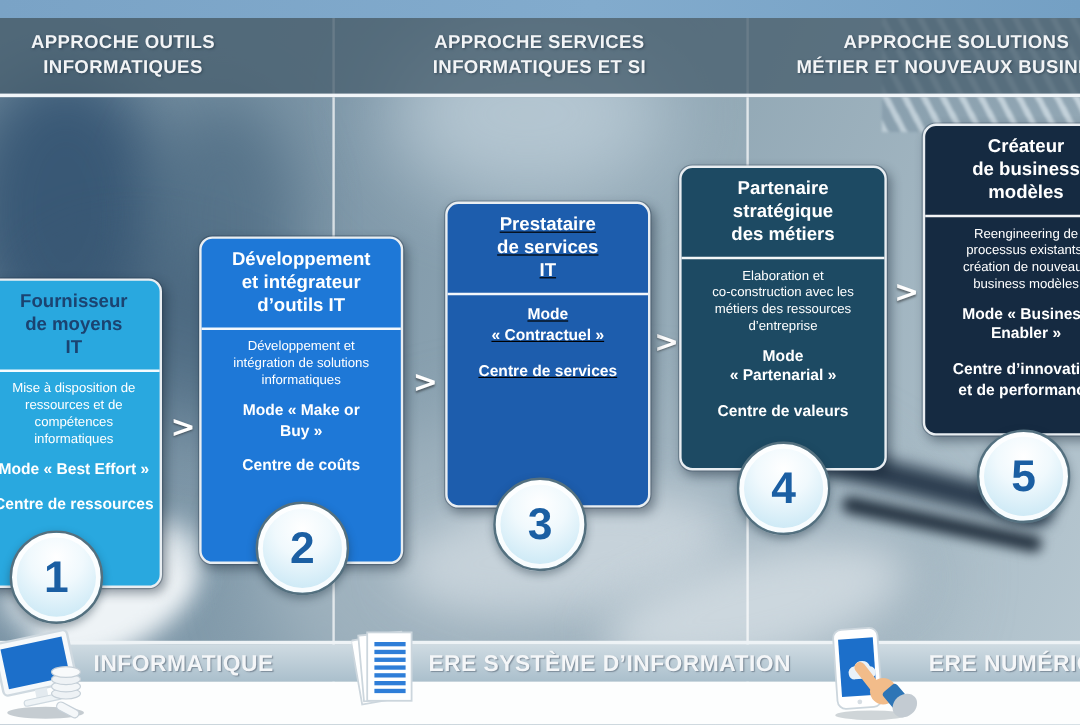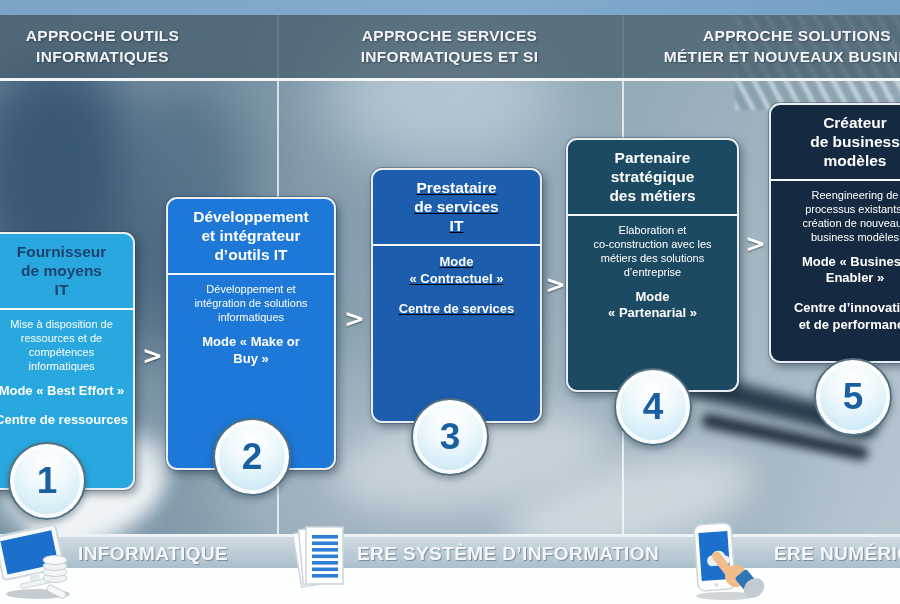--- a/index.html
+++ b/index.html
@@ -139,20 +139,21 @@
   <div class="card card2" style="background: rgb(30, 120, 215);">
     <div class="card-title" style="color: rgb(255, 255, 255);">Développement
 et intégrateur
 d’outils IT</div>
     <div class="card-body">
       <p class="desc">Développement et
 intégration de solutions
 informatiques</p>
       <p class="mode">Mode « Make or
 Buy »</p>
+      <p class="centre">Centre de coûts</p>
     </div>
   </div>
 
   <div class="card card3" style="background: rgb(29, 93, 173); text-decoration: underline;">
     <div class="card-title" style="color: rgb(255, 255, 255);">Prestataire
 de services
 IT</div>
     <div class="card-body">
       <p class="mode">Mode
 « Contractuel »</p>
@@ -160,24 +161,25 @@
     </div>
   </div>
 
   <div class="card card4" style="background: rgb(29, 74, 99);">
     <div class="card-title" style="color: rgb(255, 255, 255);">Partenaire
 stratégique
 des métiers</div>
     <div class="card-body">
       <p class="desc">Elaboration et
 co-construction avec les
-métiers des solutions
+métiers des ressources
 d’entreprise</p>
       <p class="mode">Mode
 « Partenarial »</p>
+      <p class="centre">Centre de valeurs</p>
     </div>
   </div>
 
   <div class="card card5" style="background: rgb(21, 42, 65);">
     <div class="card-title" style="color: rgb(255, 255, 255);">Créateur
 de business
 modèles</div>
     <div class="card-body">
       <p class="desc">Reengineering de
 processus existants,

